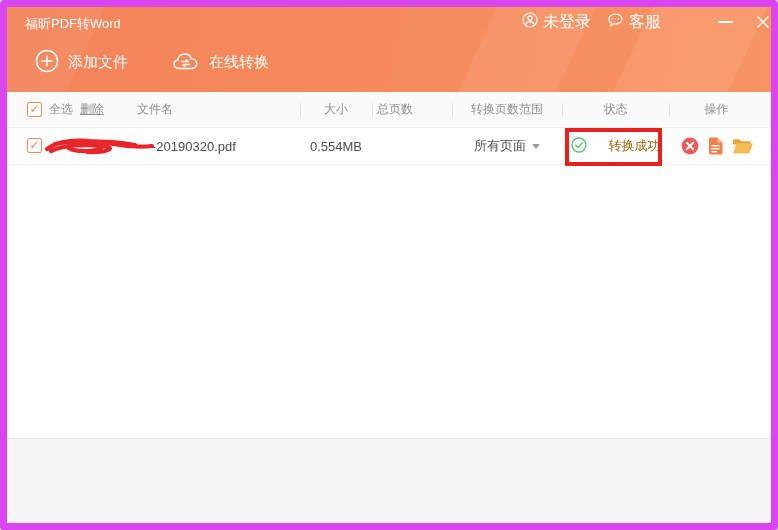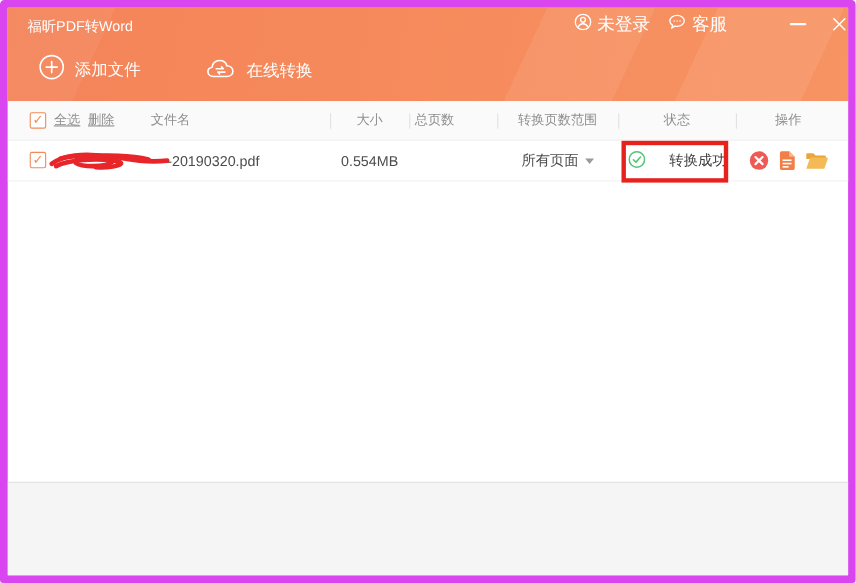--- a/index.html
+++ b/index.html
@@ -30,57 +30,57 @@
   .titlebar-right {
     position:absolute; right:12px; top:0; height:30px; display:flex; align-items:center; z-index:2;
   }
   .tb-group { display:flex; align-items:center; gap:5px; color:#fff; font-size:16px; cursor:pointer; }
   .tb-group + .tb-group { margin-left:16px; }
   .win-btn { margin-left:18px; display:flex; align-items:center; justify-content:center; width:20px; height:20px; cursor:pointer; }
   .hamburger { display:flex; flex-direction:column; gap:4px; width:18px; }
   .hamburger i { display:block; height:2px; background:#fff; border-radius:1px; }
   .minimize i { display:block; width:15px; height:2px; background:#fff; border-radius:1px; }
 
-  .toolbar { position:absolute; left:28px; top:42px; display:flex; align-items:flex-end; gap:59px; z-index:2; }
+  .toolbar { position:absolute; left:28px; top:42px; display:flex; align-items:center; gap:44px; z-index:2; }
   .tool-btn { display:flex; align-items:center; gap:9px; color:#fff; font-size:15px; cursor:pointer; }
 
   
   .list-header {
     position:absolute; left:0; top:85px; width:778px; height:36px;
     background:#fafafa; border-bottom:1px solid #eeeeee; font-size:12px; color:#8f8f8f;
   }
   .list-header .cell, .file-row .cell { position:absolute; top:0; height:100%; display:flex; align-items:center; justify-content:center; }
   .col-size   { left:293px; width:72px; }
   .col-pages  { left:348px; width:80px; }
   .col-range  { left:445px; width:110px; }
   .col-status { left:555px; width:107px;text-align:right; }
   .col-action { left:662px; width:95px; }
   .v-divider { position:absolute; top:11px; width:1px; height:14px; background:#e2e2e2; }
 
   .checkbox {
     position:absolute; left:20px; top:50%; margin-top:-8px;
     width:15px; height:15px; border:1px solid #f08c5a; border-radius:2px;
     background:#fff; color:#f08c5a; font-size:12px; line-height:13px; text-align:center; cursor:pointer;
   }
-  .hdr-selectall { position:absolute; left:42px; top:0; height:100%; display:flex; align-items:center; cursor:pointer;text-decoration:underline; }
+  .hdr-selectall { position:absolute; left:42px; top:0; height:100%; display:flex; align-items:center; cursor:pointer; }
   .hdr-delete { position:absolute; left:73px; top:0; height:100%; display:flex; align-items:center; text-decoration:underline; cursor:pointer; }
   .hdr-filename { position:absolute; left:130px; top:0; height:100%; display:flex; align-items:center; }
 
   
   .file-row {
     position:absolute; left:0; top:121px; width:778px; height:37px;
     background:#ffffff; border-bottom:1px solid #f1f1f1; font-size:13px; color:#4d4d4d;
   }
   .row-filename { position:absolute; left:145px; top:0; height:100%; display:flex; align-items:center; }
   .scribble { position:absolute; left:36px; top:8px; }
   .range-caret, .foot-caret {
     display:inline-block; width:0; height:0; margin-left:6px;
     border-left:4px solid transparent; border-right:4px solid transparent; border-top:5px solid #9a9a9a;
   }
-  .status-group { display:flex; align-items:center; gap:22px; color:#404040; }
+  .status-group { display:flex; align-items:center; gap:22px; color:#a16207; }
 
   .annotation-box {
     position:absolute; left:558px; top:121px; width:97px; height:38px;
     border:4px solid #e7221d; z-index:6; pointer-events:none;
   }
 
   .actions-group { display:flex; align-items:center; gap:9px; }
   .action-icon { display:flex; align-items:center; cursor:pointer; }
 
   

